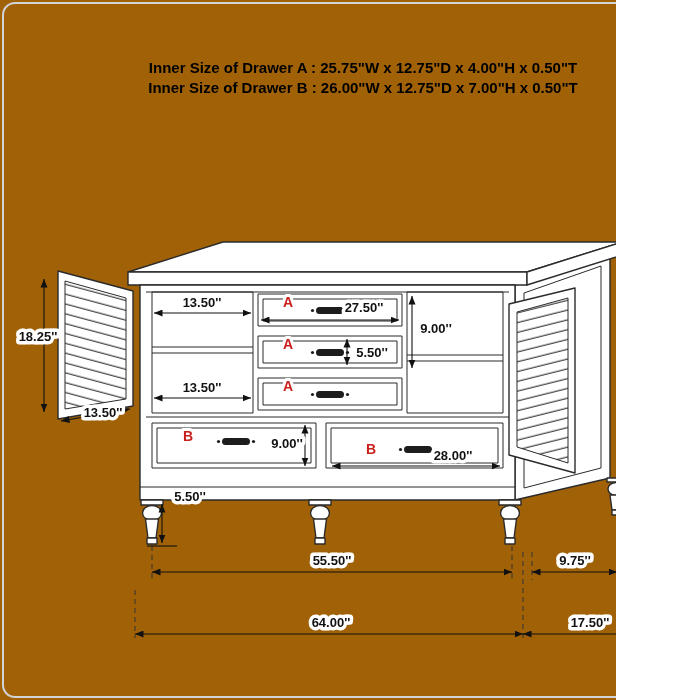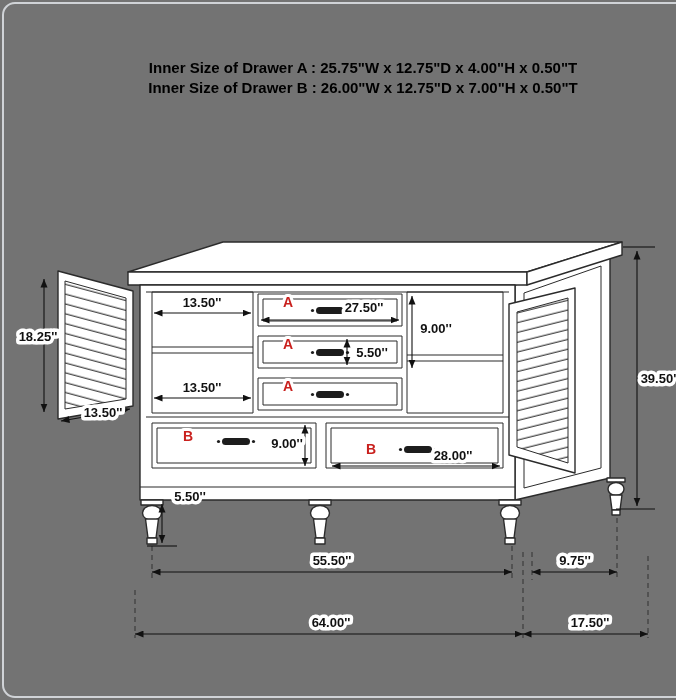--- a/index.html
+++ b/index.html
@@ -1,16 +1,16 @@
 <!DOCTYPE html>
 <html><head>
 <meta charset="utf-8">
 <style>
   html,body{margin:0;padding:0;background:#fff;}
-  .canvas{position:relative;width:676px;height:700px;background:#737373;overflow:hidden;
+  .canvas{position:relative;width:616px;height:700px;background:#a16207;overflow:hidden;
           font-family:"Liberation Sans", sans-serif;}
   svg{position:absolute;left:0;top:0;}
   .o{fill:#ffffff;stroke:#2b2b2b;stroke-width:1.4;stroke-linejoin:round;}
   .i{fill:none;stroke:#2b2b2b;stroke-width:1;stroke-linejoin:round;}
   .ln{stroke:#2b2b2b;stroke-width:1.1;}
   .dim{stroke:#111;stroke-width:1.1;fill:none;}
   .dash{stroke:#333;stroke-width:1;stroke-dasharray:5 4;}
   .t{font:bold 13px "Liberation Sans", sans-serif;fill:#111;text-anchor:middle;
      paint-order:stroke;stroke:#fff;stroke-width:7px;stroke-linejoin:round;}
   .red{font:bold 14px "Liberation Sans", sans-serif;fill:#c9201d;text-anchor:middle;

